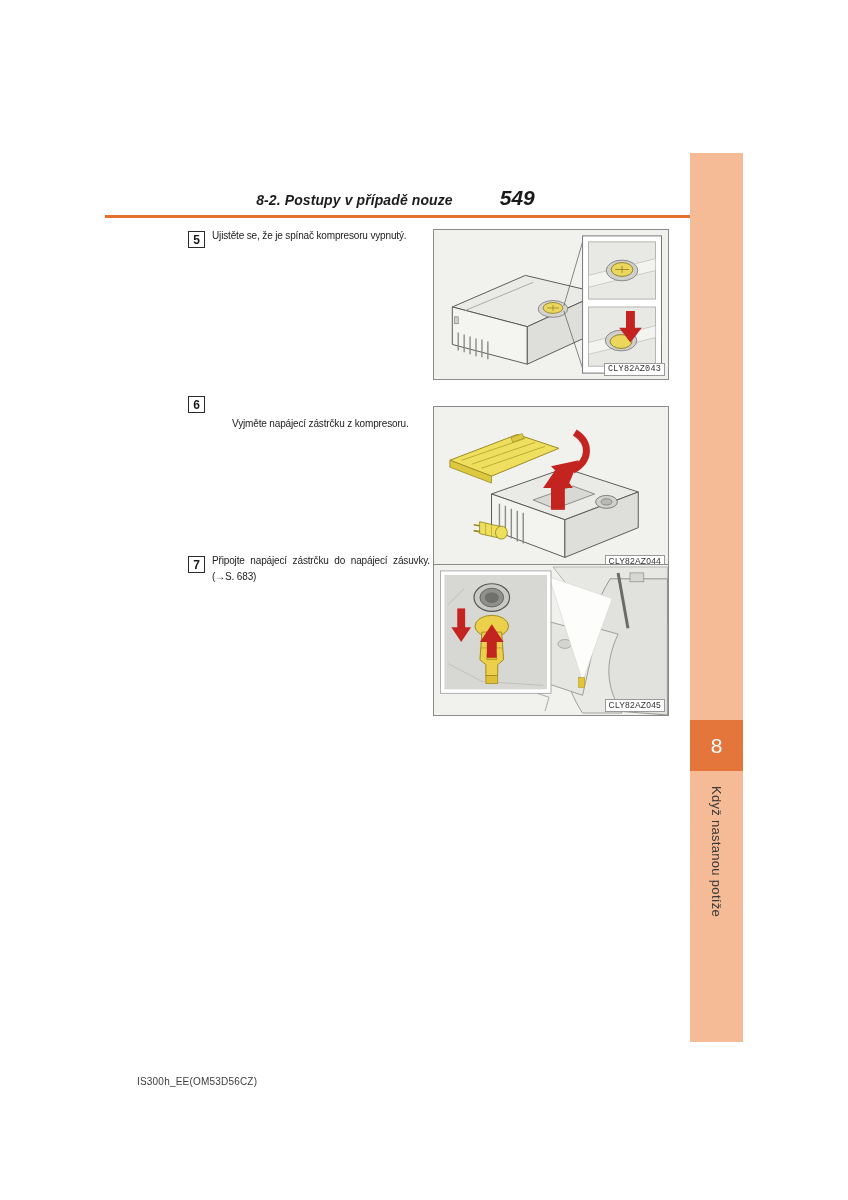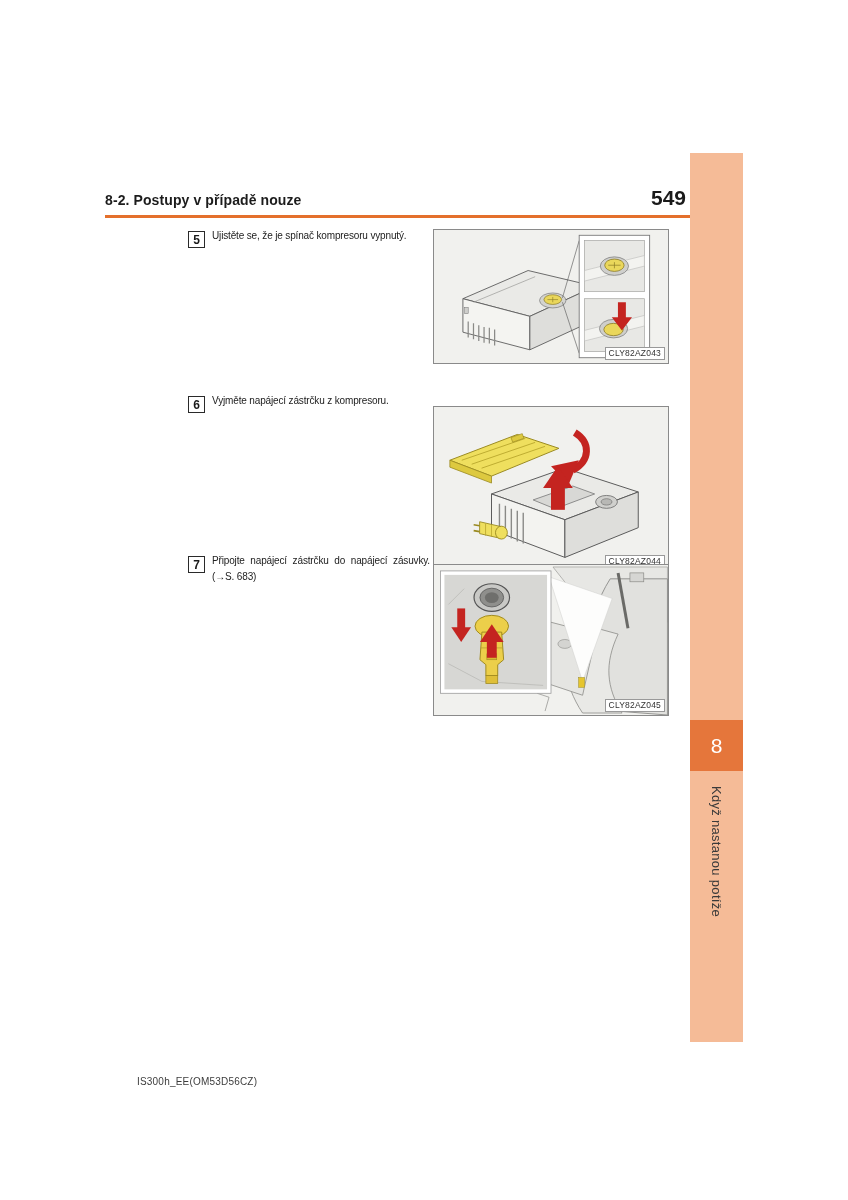--- a/index.html
+++ b/index.html
@@ -3,21 +3,21 @@
 <meta charset="utf-8">
 <style>
   html,body{margin:0;padding:0;background:#ffffff;}
   #page{
     position:relative;width:848px;height:1200px;background:#ffffff;overflow:hidden;
     font-family:"Liberation Sans","DejaVu Sans",sans-serif;color:#222;
   }
   
   .header-row{
     position:absolute;left:105px;top:186px;width:581px;
-    display:flex;justify-content:space-between;align-items:baseline;gap:23px;
+    display:flex;justify-content:center;align-items:baseline;gap:23px;font-style:italic;
   }
   .section-title{font-size:14px;font-weight:bold;color:#1c1c1c;letter-spacing:0.1px;}
   .page-number{font-size:21px;font-weight:bold;color:#1a1a1a;margin-left:24px;}
   .header-rule{position:absolute;left:105px;top:215px;width:638px;height:3px;background:#e4702c;}
   
   .side-strip{position:absolute;left:690px;top:153px;width:53px;height:889px;background:#f5bb97;}
   .chapter-badge{
     position:absolute;left:690px;top:720px;width:53px;height:51px;background:#e5763b;
     display:flex;align-items:center;justify-content:center;color:#ffffff;font-size:21px;
   }
@@ -35,28 +35,28 @@
     border:1.5px solid #2a2a2a;background:#fff;
     display:flex;align-items:center;justify-content:center;
     font-size:12px;font-weight:bold;color:#1a1a1a;
   }
   .step-text{
     position:absolute;left:212px;width:218px;
     font-size:10px;line-height:1.62;letter-spacing:-0.15px;
     text-align:justify;color:#222;
   }
   #step5-num{top:231px;} #step5-text{top:228px;}
-  #step6-num{top:396px;} #step6-text{top:393px;}
+  #step6-num{top:396px;} #step6-text{top:416px;margin-left:20px;}
   #step7-num{top:556px;} #step7-text{top:553px;}
   
   .figure{
     position:absolute;left:433px;width:236px;box-sizing:border-box;
     border:1px solid #8a8a8a;background:#f1f1ee;
   }
-  #fig1{top:229px;height:135px;}
+  #fig1{top:229px;height:151px;font-family:Liberation Mono, monospace;}
   #fig2{top:406px;height:166px;}
   #fig3{top:564px;height:152px;}
   .figure svg{display:block;width:100%;height:100%;}
   .fig-caption{
     position:absolute;right:3px;bottom:3px;background:#ffffff;border:1px solid #999;
     font-size:8.5px;line-height:11px;padding:0 3px;color:#333;letter-spacing:0.2px;
   }
   
   .footer-code{position:absolute;left:105px;top:1076px;font-size:10px;color:#3c3c3c;letter-spacing:0.2px;margin-left:32px;}
 </style>

